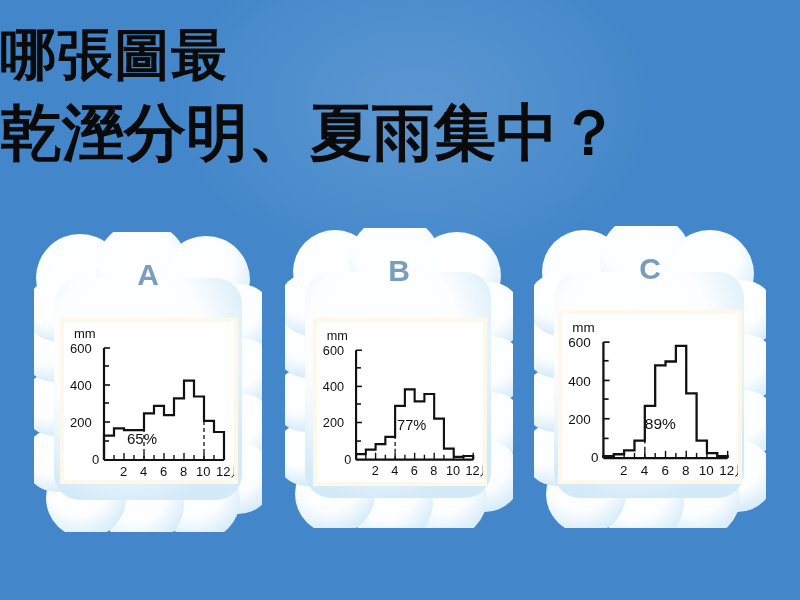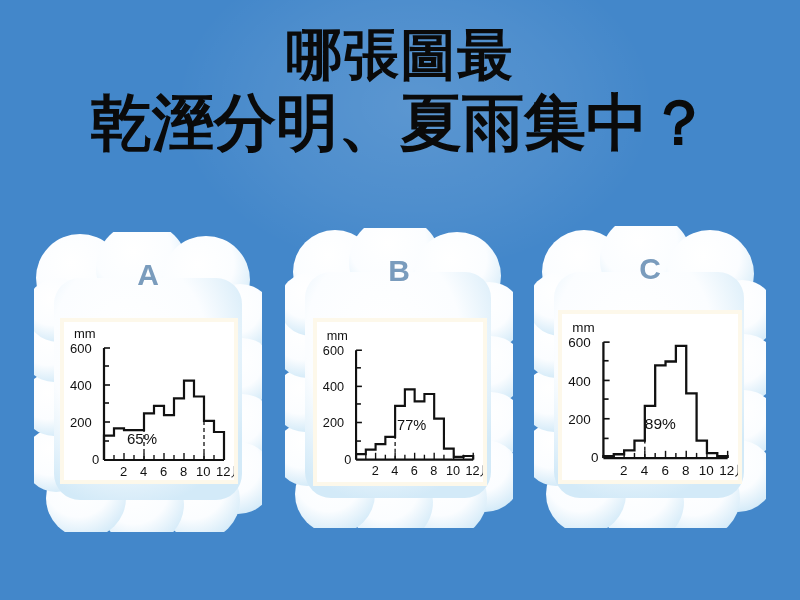--- a/index.html
+++ b/index.html
@@ -32,39 +32,39 @@
     background: radial-gradient(ellipse at center, rgba(255,255,255,0.13) 0%, rgba(255,255,255,0.06) 45%, rgba(255,255,255,0) 72%);
     pointer-events: none;
   }
 
   
   #title-block {
     position: absolute;
     left: 0;
     top: 26px;
     width: 800px;
-    text-align: center;
+    text-align: left;
     color: #0a0a0a;
     line-height: 1.02;
     z-index: 6;
   }
   .title-line1 {
     font-size: 56px;
     font-weight: 700;
     letter-spacing: 1px;
     display: block;
     white-space: nowrap;
   }
   .title-line2 {
     font-size: 62px;
     font-weight: 700;
     letter-spacing: 0px;
     display: block;
     white-space: nowrap;
-    margin-top: 8px;
+    margin-top: 18px;
   }
 
   
   .cloud-card {
     position: absolute;
     z-index: 2;
   }
   .cloud-svg {
     position: absolute;
     left: 0;

